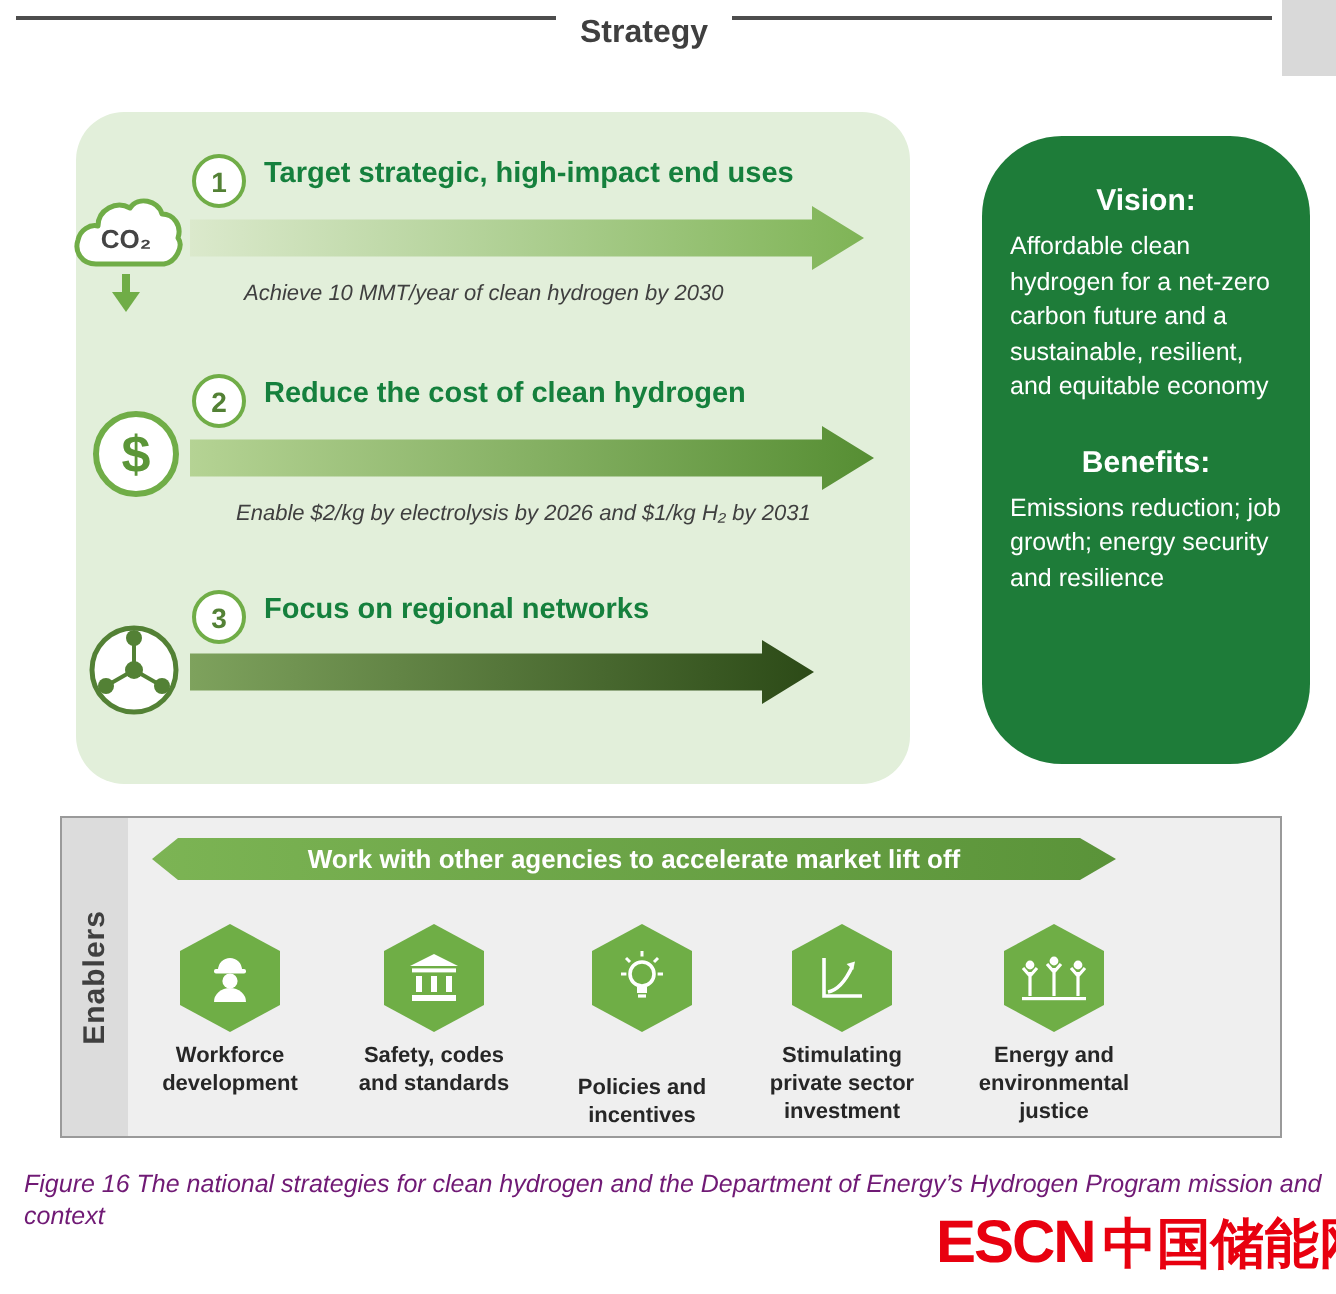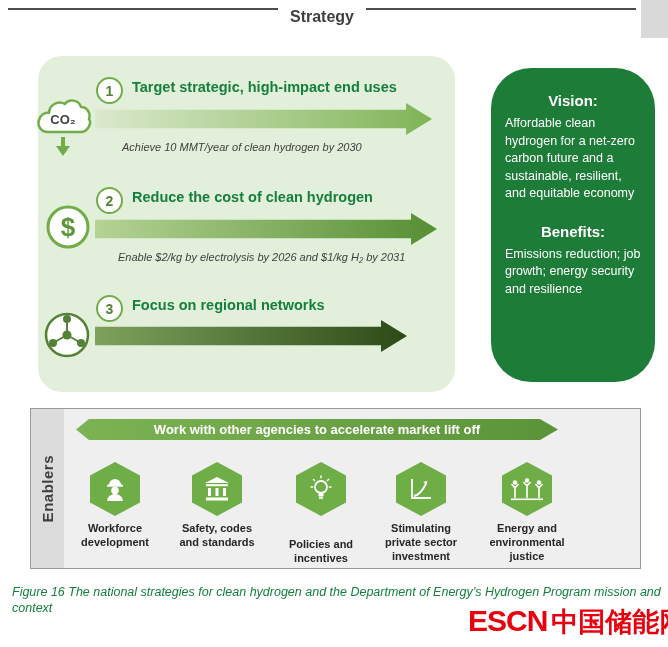--- a/index.html
+++ b/index.html
@@ -46,21 +46,21 @@
           display:flex;align-items:center;justify-content:center;
           clip-path:polygon(13px 0, calc(100% - 18px) 0, 100% 50%, calc(100% - 18px) 100%, 13px 100%, 0 50%);font-weight:bold;}
   .enabler{position:absolute;top:462px;width:104px;display:flex;flex-direction:column;align-items:center;}
   .hex{width:50px;height:54px;background:#6fae46;display:flex;align-items:center;justify-content:center;
        clip-path:polygon(50% 0,100% 25%,100% 75%,50% 100%,0 75%,0 25%);}
   .enabler .lbl{margin-top:6px;font-size:11px;color:#262626;text-align:center;line-height:1.25;width:92px;font-weight:bold;}
   .e1{left:63px;} .e2{left:165px;} .e3{left:269px;gap:16px;} .e4{left:369px;} .e5{left:475px;}
 
   
   .fig-caption{position:absolute;left:12px;top:584px;width:652px;font-style:italic;font-size:12.5px;
-               color:#15803d;line-height:1.3;}
+               color:#701a75;line-height:1.3;}
   .watermark{position:absolute;left:432px;top:604px;color:#e8000f;white-space:nowrap;margin-left:36px;}
   .watermark .latin{font-weight:800;font-size:30px;letter-spacing:-1px;}
   .watermark .cn{font-weight:bold;font-size:27px;margin-left:4px;}
 </style>
 </head>
 <body>
 
 <div class="page">
 
   <div class="header">

